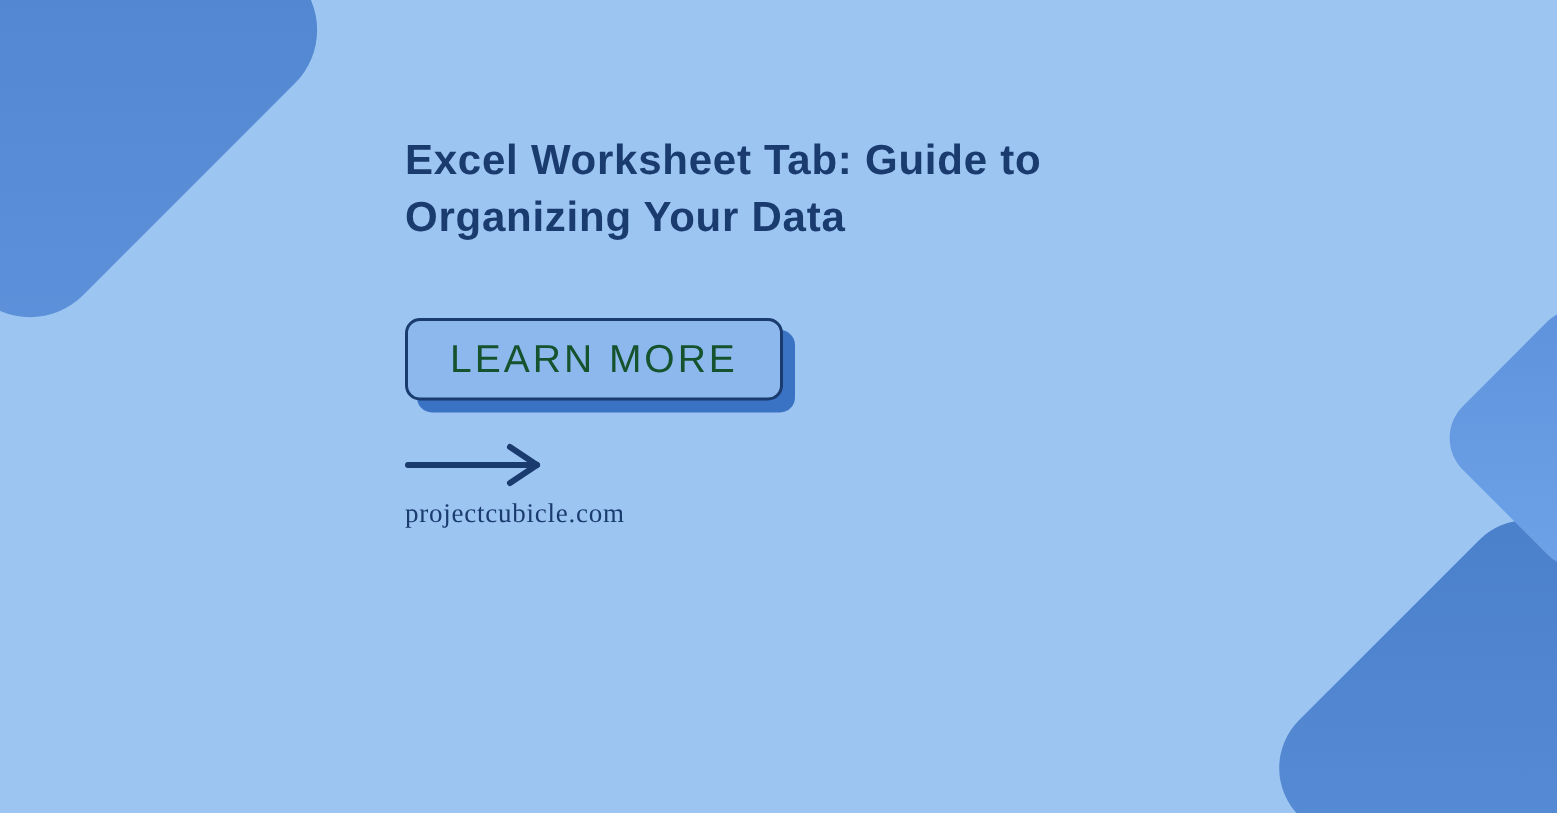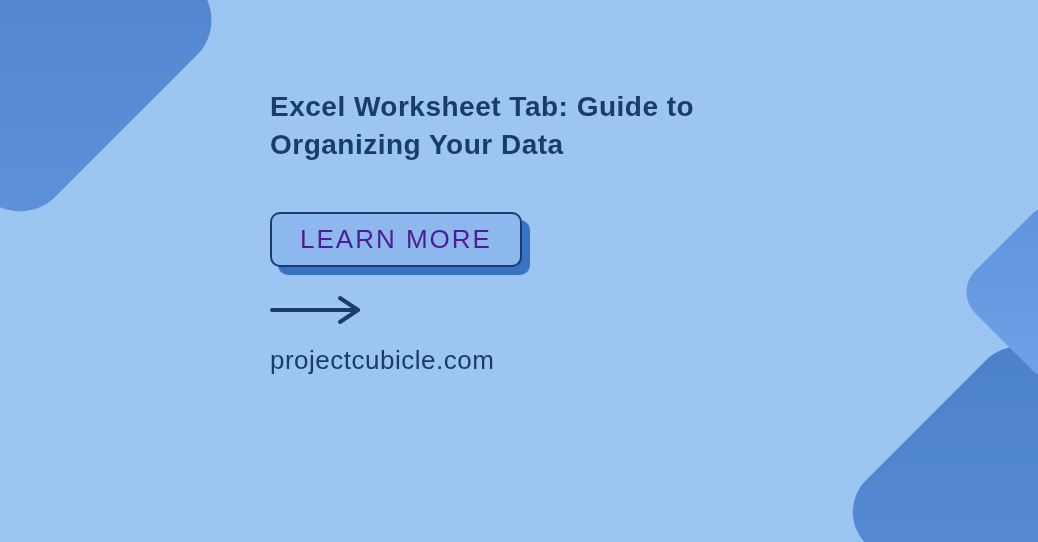--- a/index.html
+++ b/index.html
@@ -75,37 +75,38 @@
     }
     .learn-more-button {
       position: relative;
       display: inline-block;
       padding: 10px 28px;
       background: #8db8ed;
       border: 2.5px solid #1a3b6e;
       border-radius: 10px;
       font-size: 26px;
       font-weight: 400;
-      color: #4c1d95;
+      color: #14532d;
       letter-spacing: 2px;
       font-family: 'Arial', sans-serif;
     }
     .arrow-wrapper {
       margin-top: 28px;
     }
     .arrow-svg {
       width: 100px;
       height: 30px;
     }
     .site-name {
-      margin-top: 16px;
-      font-size: 26px;
+      margin-top: 2px;
+      font-size: 18px;
       font-weight: 400;
       color: #1a3b6e;
       letter-spacing: 0.5px;
+      font-family: Liberation Serif, serif;
     }
   </style>
 </head>
 <body>
 
 <div class="decorative-shape-top-left"></div>
 <div class="decorative-shape-bottom-right-1"></div>
 <div class="decorative-shape-bottom-right-2"></div>
 
 <div class="content">

